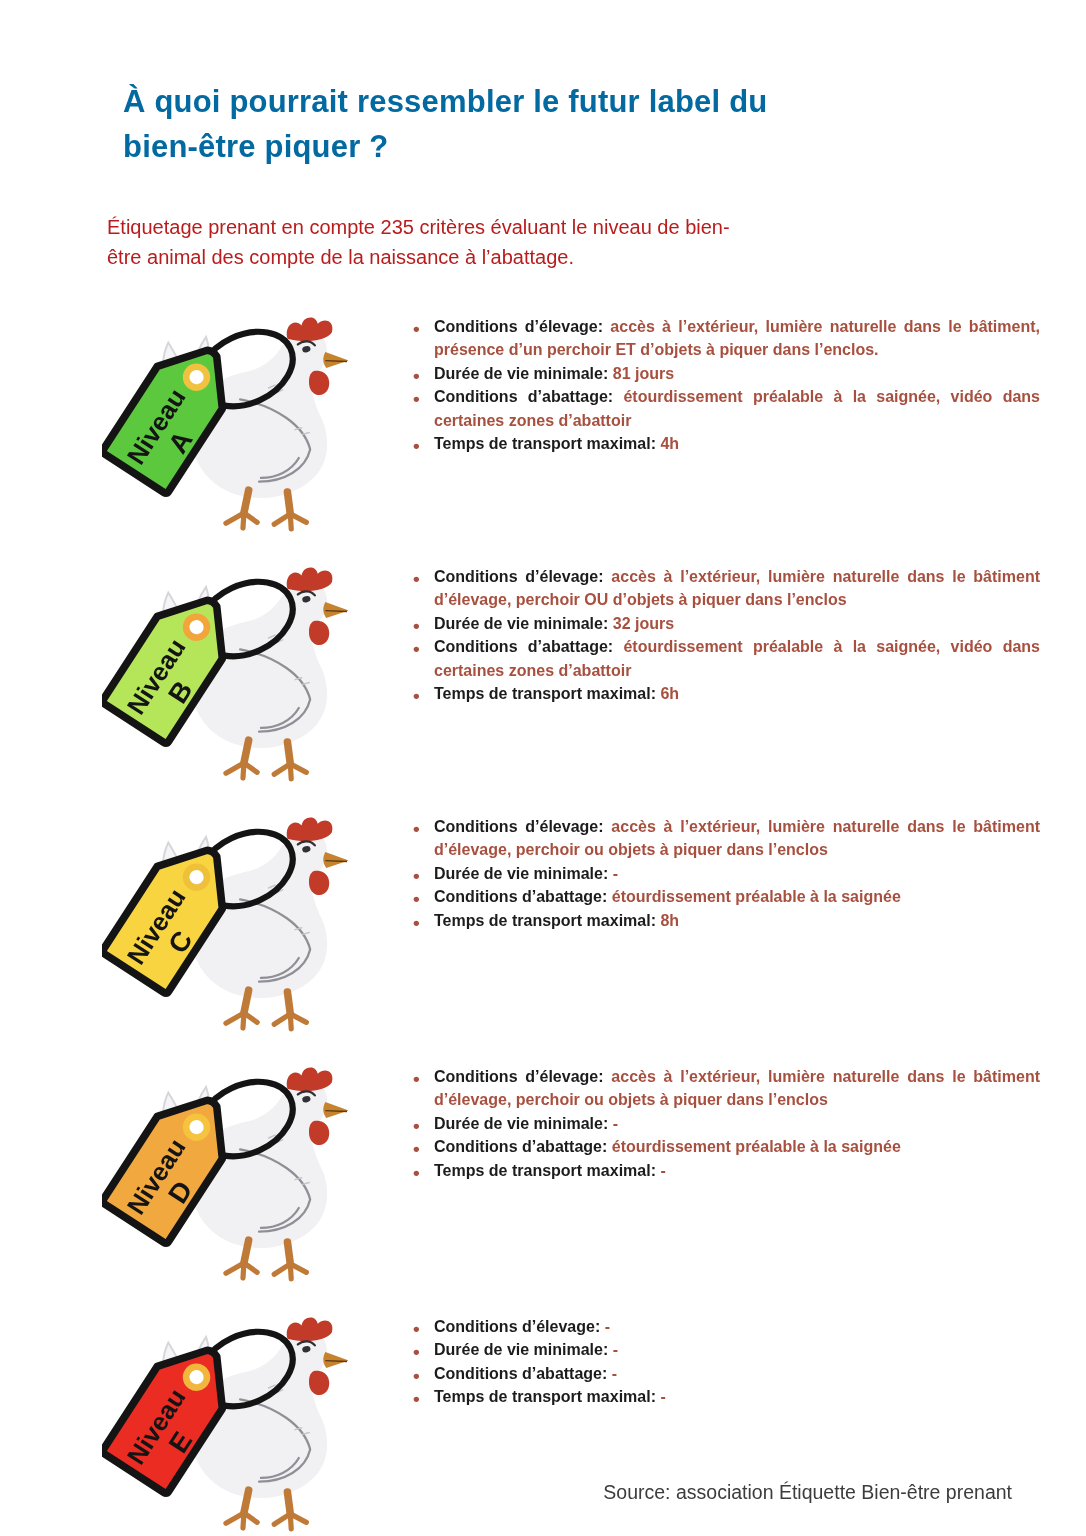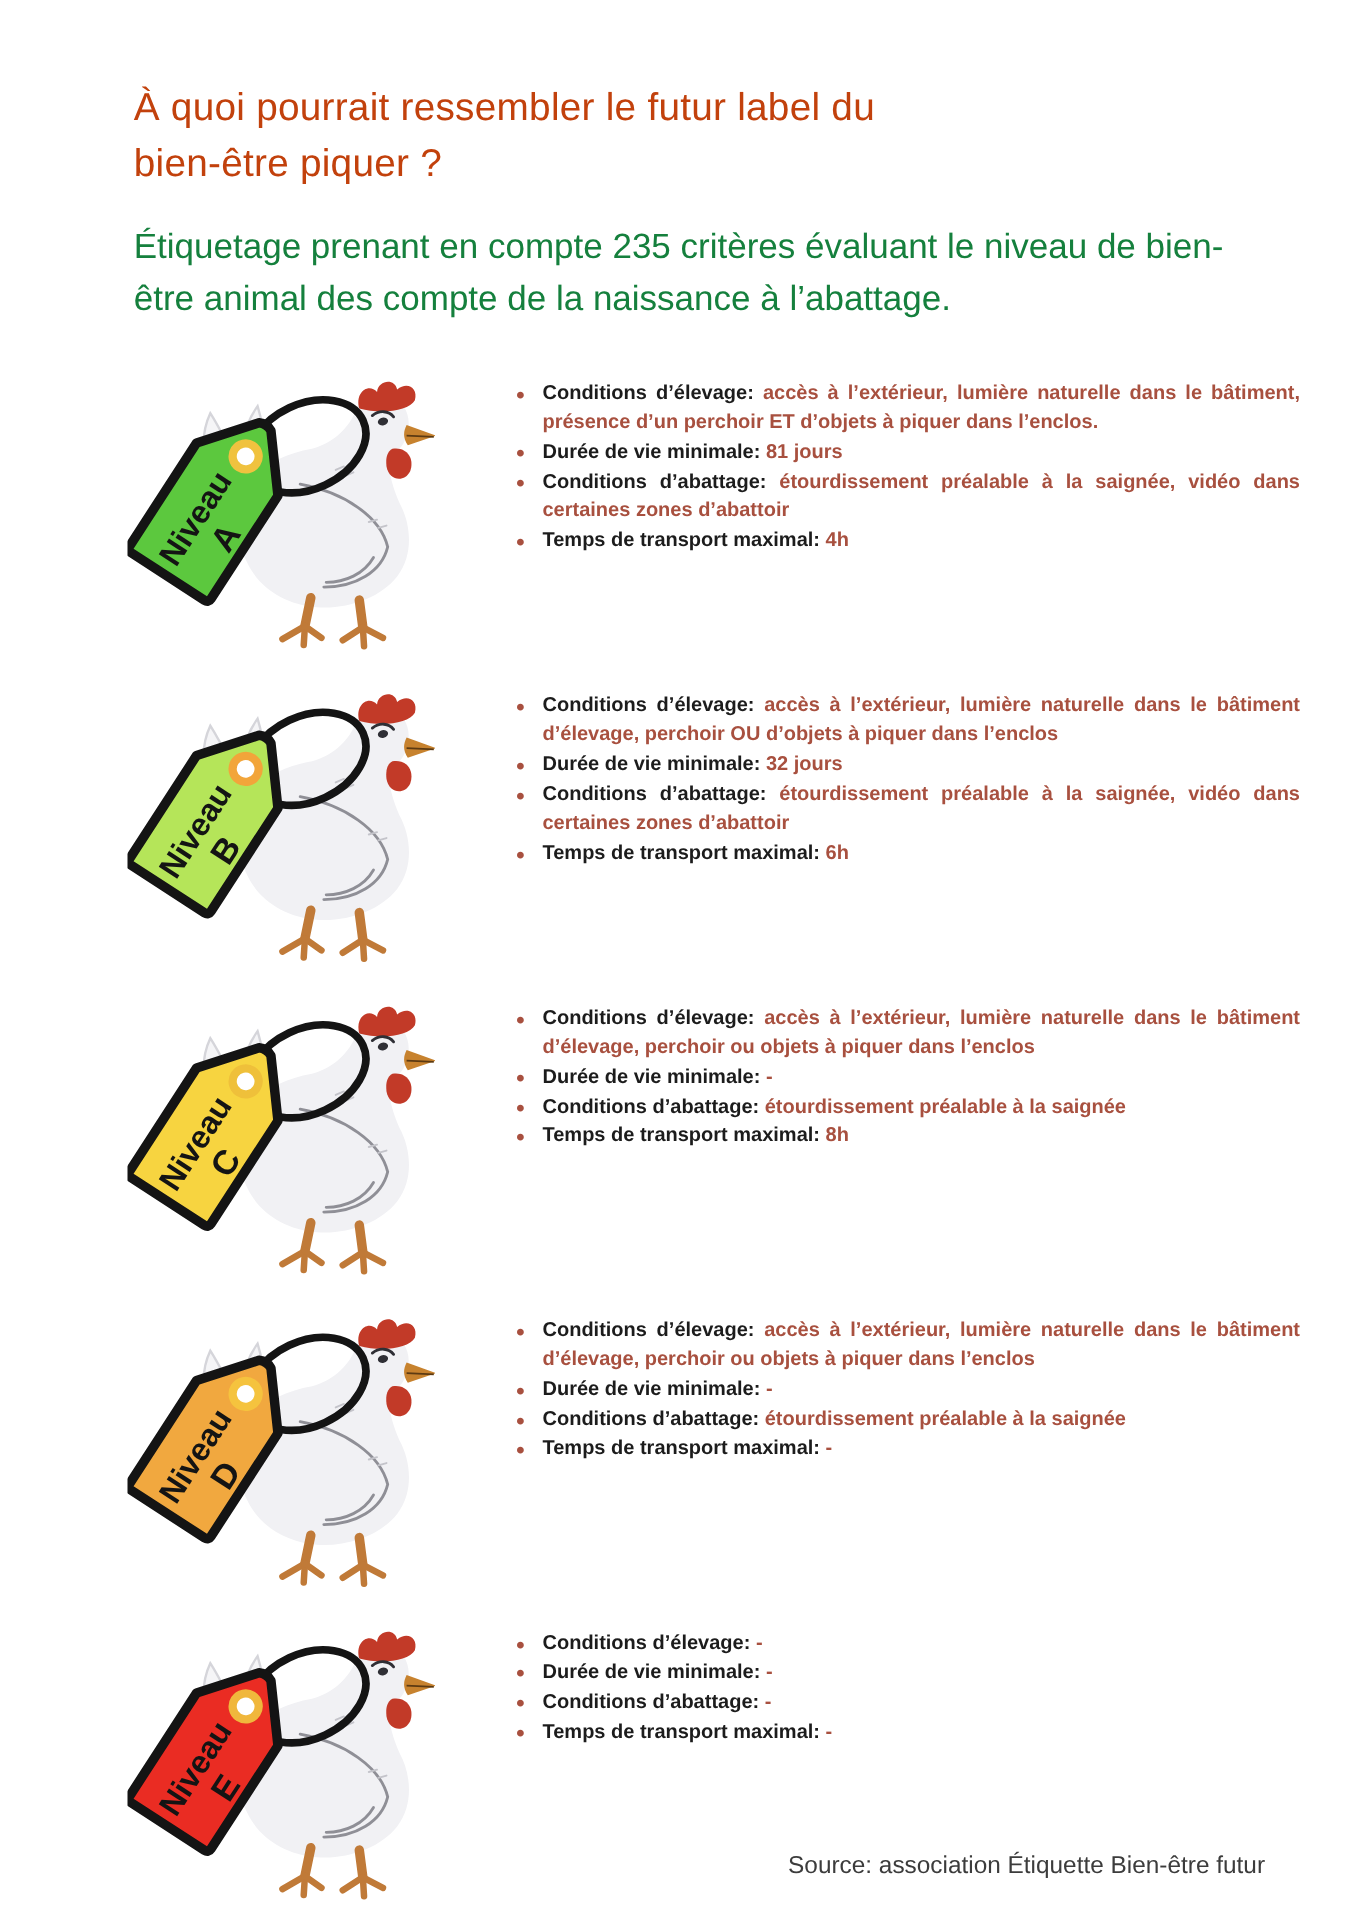--- a/index.html
+++ b/index.html
@@ -3,25 +3,25 @@
 <meta charset="utf-8">
 <style>
   html,body{margin:0;padding:0;}
   body{
     width:1086px;height:1536px;position:relative;overflow:hidden;
     background:#ffffff;
     font-family:"Liberation Sans", sans-serif;
   }
   .page-header{padding:64px 90px 0 107px;}
   .page-title{
-    margin:0;font-size:31px;font-weight:400;line-height:1.45;
-    color:#c2410c;letter-spacing:.2px;
+    margin:16px;font-size:31px;font-weight:700;line-height:1.45;
+    color:#0369a1;letter-spacing:.2px;
   }
   .page-subtitle{
-    margin-top:22px;font-size:28px;line-height:1.52;color:#15803d;
+    margin-top:42px;font-size:20px;line-height:1.52;color:#b91c1c;
   }
   .levels{margin-top:36px;}
   .level-section{
     display:flex;align-items:flex-start;height:250px;padding-left:102px;
     box-sizing:border-box;
   }
   .chicken-wrap{flex:none;width:246px;height:228px;}
   .chicken-wrap svg{width:246px;height:228px;display:block;}
   .criteria{margin-left:60px;width:632px;margin-top:6px;}
   .criteria ul{
@@ -413,13 +413,13 @@
       <ul>
           <li><span class="crit-label">Conditions d’élevage:</span> <span class="crit-value">-</span></li>
           <li><span class="crit-label">Durée de vie minimale:</span> <span class="crit-value">-</span></li>
           <li><span class="crit-label">Conditions d’abattage:</span> <span class="crit-value">-</span></li>
           <li><span class="crit-label">Temps de transport maximal:</span> <span class="crit-value">-</span></li>
         </ul>
     </div>
   </section>
 </main>
 
-<footer class="page-footer">Source: association Étiquette Bien-être futur</footer>
+<footer class="page-footer">Source: association Étiquette Bien-être prenant</footer>
 
 </body></html>

